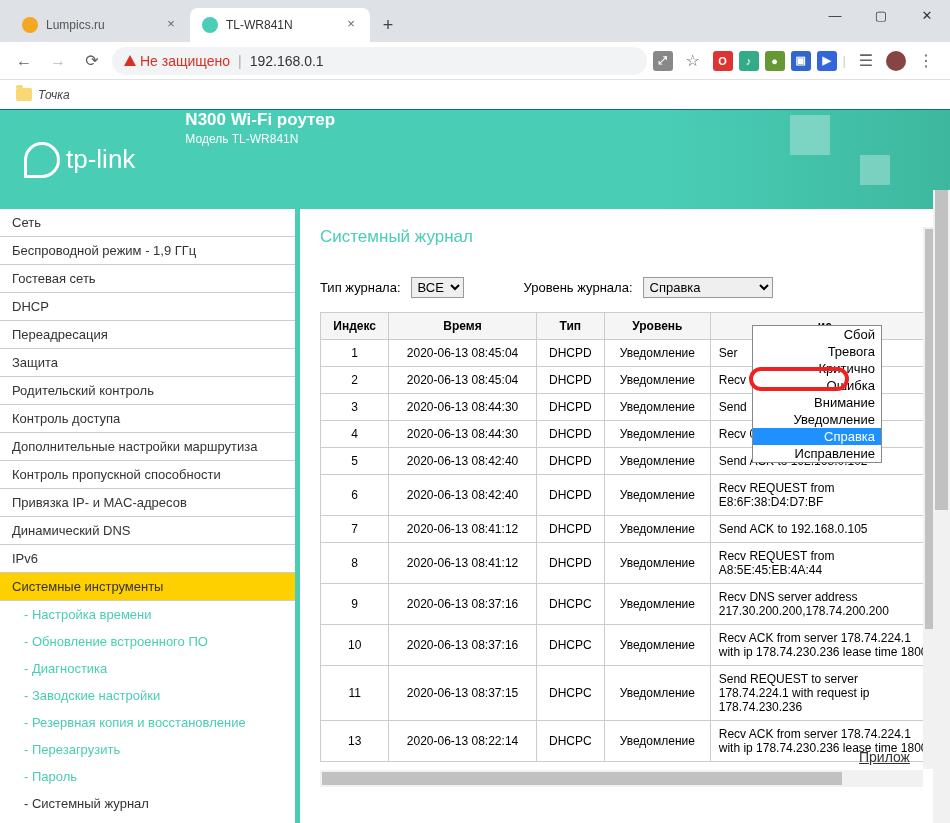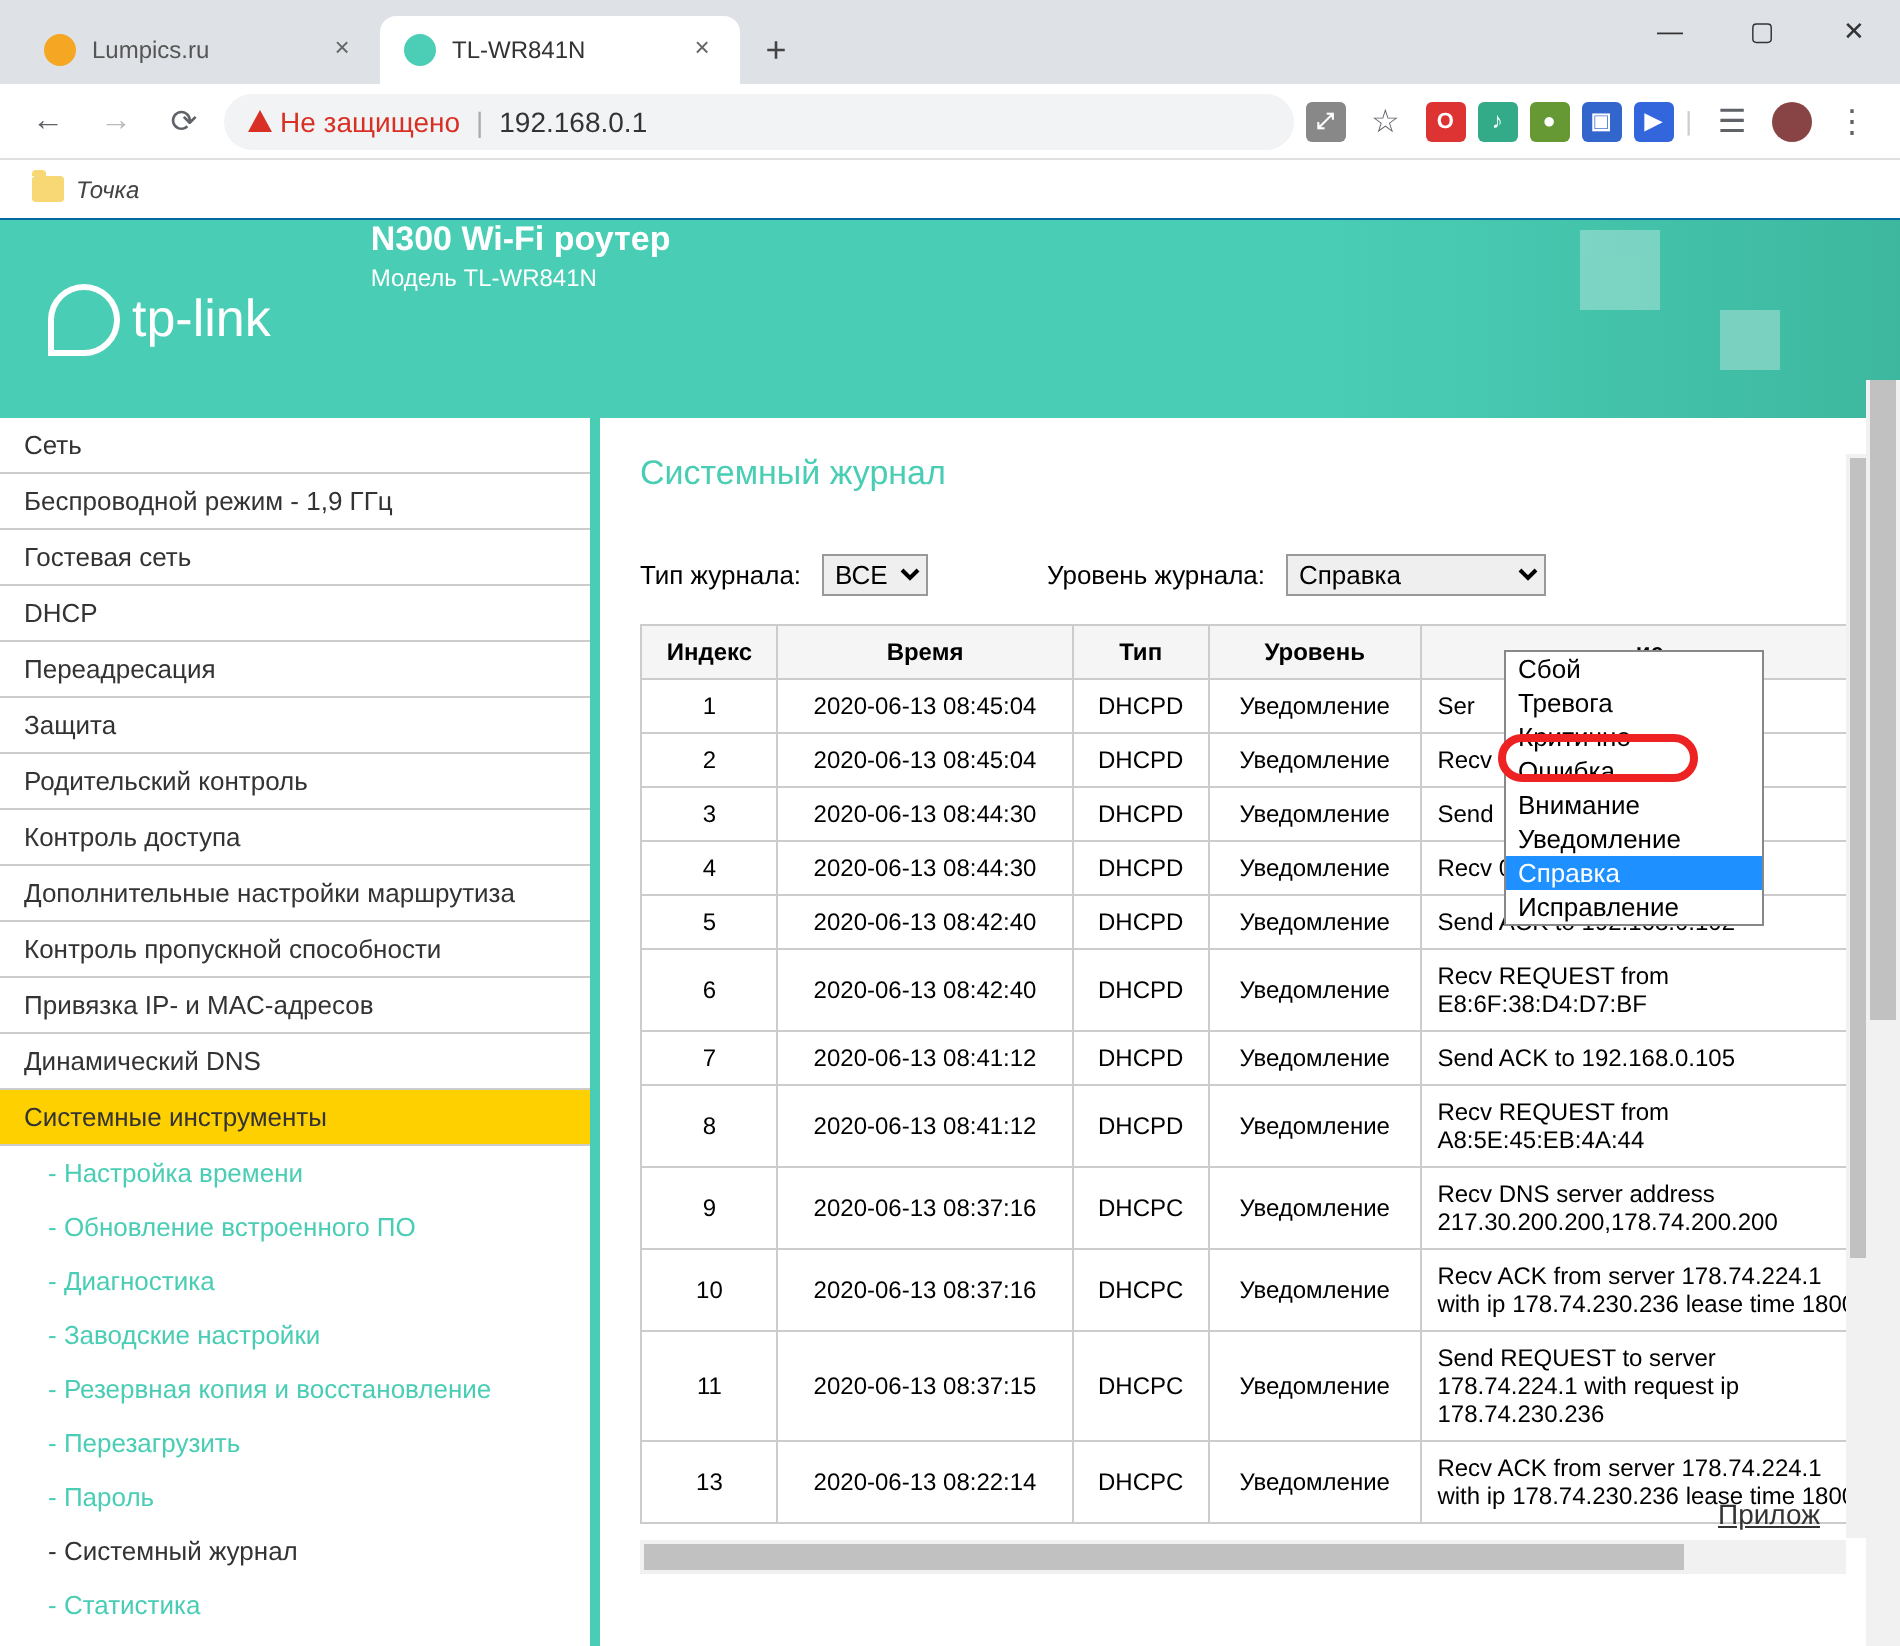--- a/index.html
+++ b/index.html
@@ -61,21 +61,21 @@
   .filter-spacer { width: 40px; }
   
   
   .log-table { border-collapse: collapse; width: 100%; font-size: 12px; }
   .log-table th, .log-table td { border: 1px solid #ccc; padding: 6px 8px; text-align: center; }
   .log-table th { background: #f5f5f5; font-weight: bold; }
   .log-table td.msg { text-align: left; max-width: 200px; }
   
   
   .dropdown-overlay { position: absolute; top: 98px; left: 432px; width: 130px; background: #fff; border: 1px solid #888; z-index: 100; font-size: 13px; }
-  .dropdown-item { padding: 1px 6px; cursor: pointer; white-space: nowrap; overflow: hidden; }
+  .dropdown-item { padding: 1px 6px; cursor: pointer; white-space: nowrap; overflow: hidden; text-align: right; }
   .dropdown-item.highlighted { background: #1e90ff; color: #fff; }
   
   
   .red-circle { position: absolute; border: 4px solid #e22; border-radius: 20px; pointer-events: none; z-index: 101; }
   
   
   .scroll-track { position: absolute; right: 0; top: 0; bottom: 18px; width: 17px; background: #f1f1f1; }
   .scroll-thumb { position: absolute; right: 2px; width: 13px; background: #c1c1c1; border-radius: 0; }
   .hscroll-track { position: absolute; left: 0; right: 17px; bottom: 0; height: 17px; background: #f1f1f1; }
   .hscroll-thumb { position: absolute; bottom: 2px; height: 13px; background: #c1c1c1; }
@@ -159,20 +159,21 @@
       <div class="sidebar-item">Гостевая сеть</div>
       <div class="sidebar-item">DHCP</div>
       <div class="sidebar-item">Переадресация</div>
       <div class="sidebar-item">Защита</div>
       <div class="sidebar-item">Родительский контроль</div>
       <div class="sidebar-item">Контроль доступа</div>
       <div class="sidebar-item">Дополнительные настройки маршрутиза</div>
       <div class="sidebar-item">Контроль пропускной способности</div>
       <div class="sidebar-item">Привязка IP- и MAC-адресов</div>
       <div class="sidebar-item">Динамический DNS</div>
+      <div class="sidebar-item">IPv6</div>
       <div class="sidebar-item active">Системные инструменты</div>
       <div class="sidebar-sub">- Настройка времени</div>
       <div class="sidebar-sub">- Обновление встроенного ПО</div>
       <div class="sidebar-sub">- Диагностика</div>
       <div class="sidebar-sub">- Заводские настройки</div>
       <div class="sidebar-sub">- Резервная копия и восстановление</div>
       <div class="sidebar-sub">- Перезагрузить</div>
       <div class="sidebar-sub">- Пароль</div>
       <div class="sidebar-sub current">- Системный журнал</div>
       <div class="sidebar-sub">- Статистика</div>

